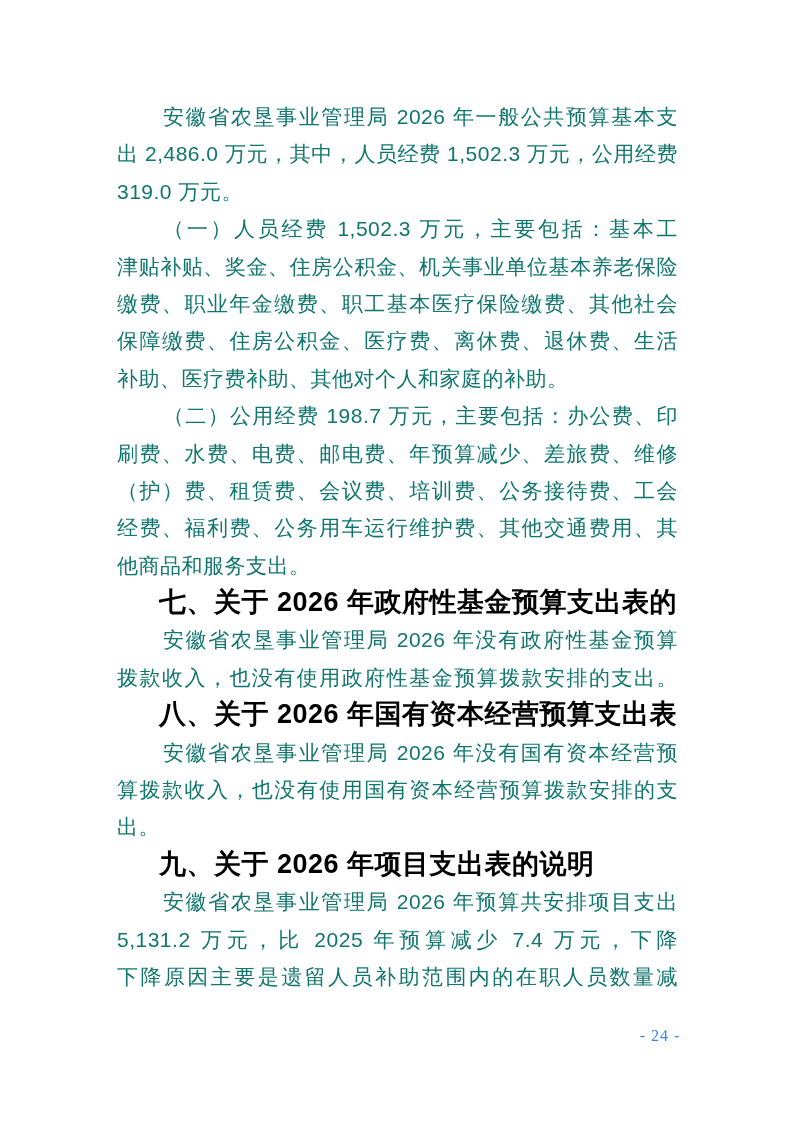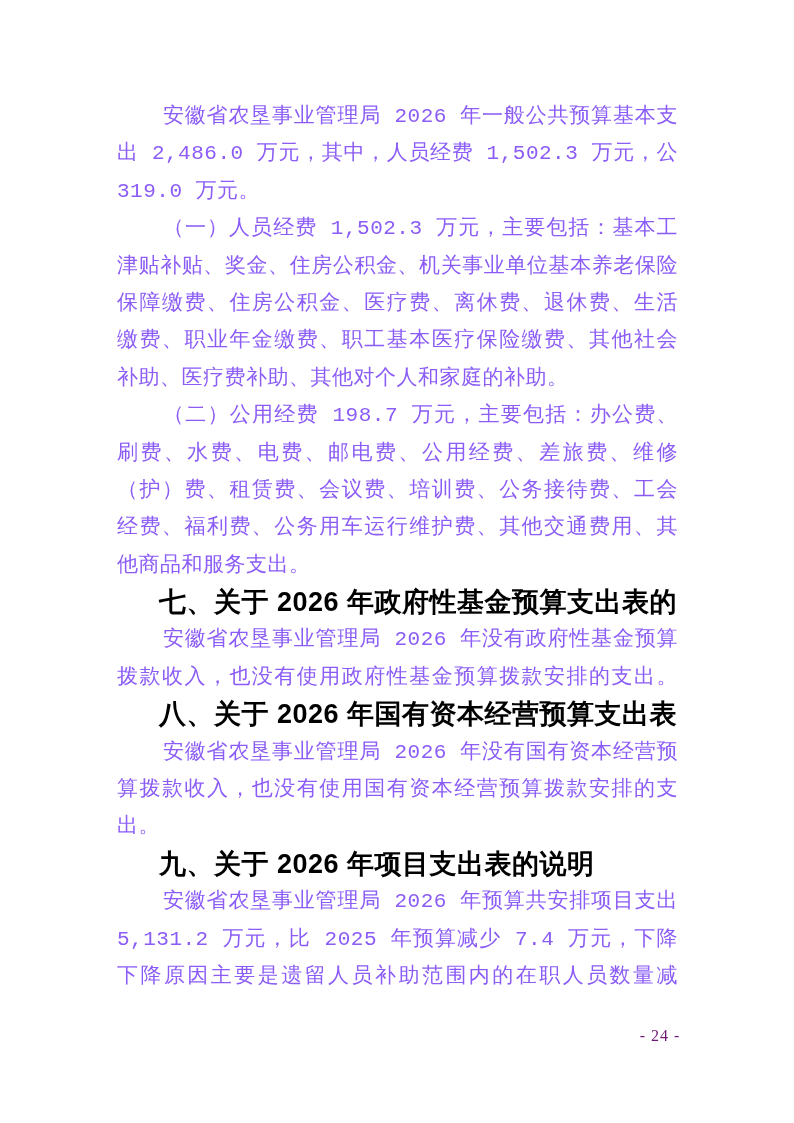--- a/index.html
+++ b/index.html
@@ -14,22 +14,22 @@
   .text-block {
     position: absolute;
     left: 117px;
     top: 98px;
     width: 561px;
   }
   .line {
     height: 37.4px;
     line-height: 37.4px;
     font-size: 21px;
-    color: #8b5cf6;
-    font-family: Liberation Mono, monospace;
+    color: #0f766e;
+    font-family: Liberation Sans, sans-serif;
     letter-spacing: 0.5px;
     overflow: hidden;
   }
   .line.fill {
     text-align: justify;
     text-align-last: justify;
   }
   .line.indent {
     padding-left: 46px;
   }
@@ -40,45 +40,45 @@
     color: #000000;
     padding-left: 42px;
   }
   .footer-pagenum {
     position: absolute;
     top: 1027px;
     left: 610px;
     width: 100px;
     text-align: center;
     font-size: 16px;
-    color: #701a75;
+    color: #3b82f6;
     font-family: "Liberation Serif", serif;
     letter-spacing: 1px;
   }
 </style>
 </head>
 <body>
 
 <div class="page">
   <div class="text-block">
       <div>
         <div class="line indent fill">安徽省农垦事业管理局 2026 年一般公共预算基本支</div>
         <div class="line fill">出 2,486.0 万元，其中，人员经费 1,502.3 万元，公用经费</div>
         <div class="line">319.0 万元。</div>
       </div>
       <div>
         <div class="line indent fill">（一）人员经费 1,502.3 万元，主要包括：基本工资、</div>
         <div class="line fill">津贴补贴、奖金、住房公积金、机关事业单位基本养老保险</div>
+        <div class="line fill">缴费、职业年金缴费、职工基本医疗保险缴费、其他社会</div>
         <div class="line fill">保障缴费、住房公积金、医疗费、离休费、退休费、生活</div>
-        <div class="line fill">缴费、职业年金缴费、职工基本医疗保险缴费、其他社会</div>
         <div class="line">补助、医疗费补助、其他对个人和家庭的补助。</div>
       </div>
       <div>
         <div class="line indent fill">（二）公用经费 198.7 万元，主要包括：办公费、印</div>
-        <div class="line fill">刷费、水费、电费、邮电费、公用经费、差旅费、维修</div>
+        <div class="line fill">刷费、水费、电费、邮电费、年预算减少、差旅费、维修</div>
         <div class="line fill">（护）费、租赁费、会议费、培训费、公务接待费、工会</div>
         <div class="line fill">经费、福利费、公务用车运行维护费、其他交通费用、其</div>
         <div class="line">他商品和服务支出。</div>
       </div>
       <div>
         <div class="line hline">七、关于 2026 年政府性基金预算支出表的说明</div>
       </div>
       <div>
         <div class="line indent fill">安徽省农垦事业管理局 2026 年没有政府性基金预算</div>
         <div class="line fill">拨款收入，也没有使用政府性基金预算拨款安排的支出。</div>

